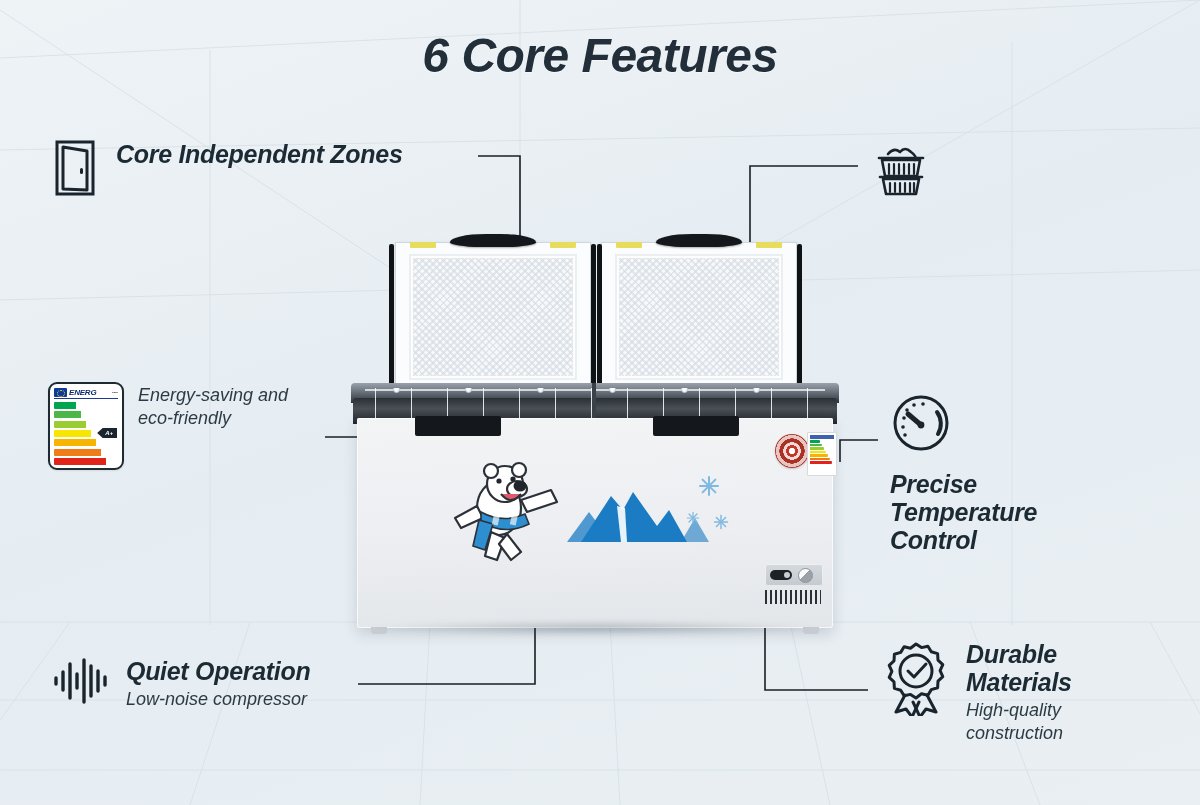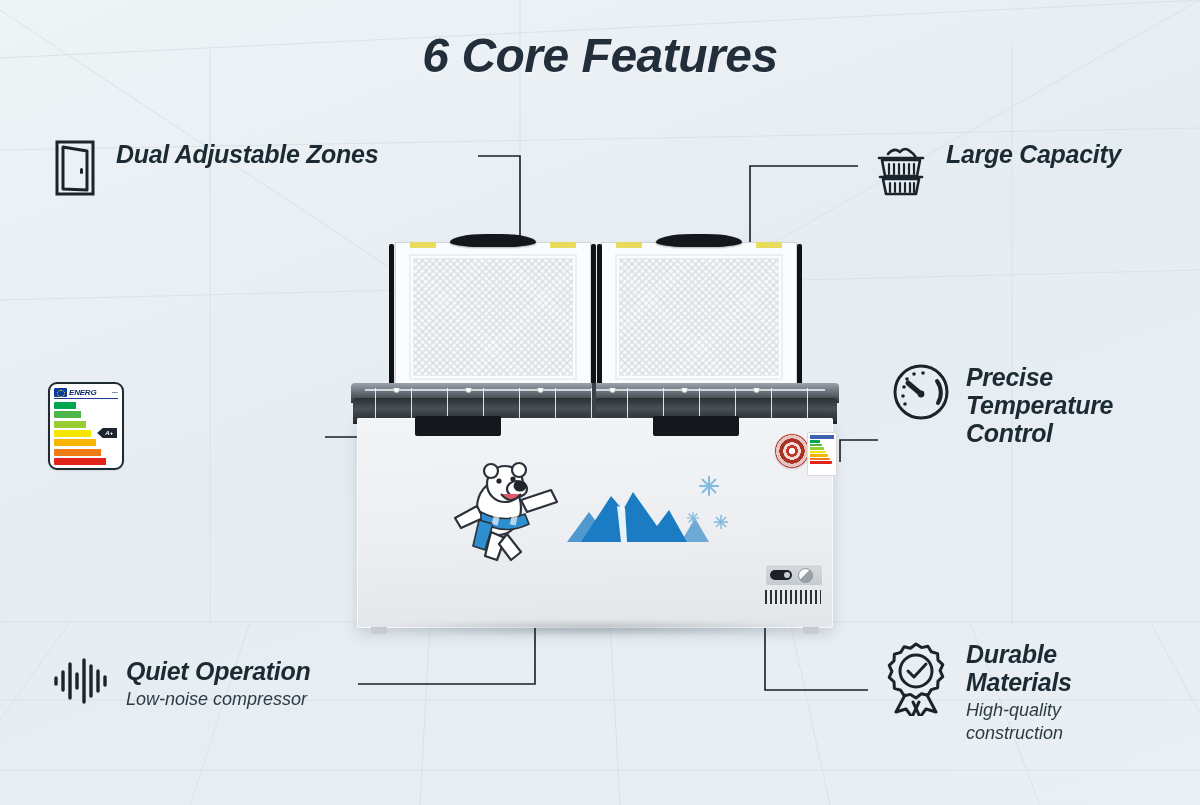--- a/index.html
+++ b/index.html
@@ -41,21 +41,21 @@
   }
   .feature p {
     font-size: 18px; color: #2c3a44; line-height: 1.28;
     white-space: pre-line; font-weight: 400;
   }
   .feature.right .txt { }
 
   #f-dual      { left: 52px;  top: 138px; }
   #f-capacity  { left: 868px; top: 138px; }
   #f-energy    { left: 48px;  top: 382px; }
-  #f-temp      { left: 890px; top: 361px; }
+  #f-temp      { left: 890px; top: 392px; flex-direction: column; }
   #f-quiet     { left: 50px;  top: 655px; }
   #f-durable   { left: 880px; top: 638px; }
 
   
   .connectors { position: absolute; inset: 0; pointer-events: none; }
   .connectors svg { width: 100%; height: 100%; display: block; }
 
   
   .energy-card {
     width: 76px; height: 88px; background: #ffffff;
@@ -379,21 +379,21 @@
 
   <div class="feature" id="f-dual">
     <span class="icon">
       <svg width="50" height="62" viewBox="0 0 50 62">
         <rect x="5" y="4" width="36" height="52" fill="none" stroke="#1a242c" stroke-width="3"></rect>
         <path d="M11 9 L35 13 L35 52 L11 51 Z" fill="none" stroke="#1a242c" stroke-width="3" stroke-linejoin="round"></path>
         <rect x="28" y="30" width="3" height="6" rx="1.5" fill="#1a242c"></rect>
       </svg>
     </span>
     <span class="txt">
-      <h3>Dual Adjustable Zones</h3>
+      <h3>Core Independent Zones</h3>
     </span>
   </div>
 
   <div class="feature right" id="f-capacity">
     <span class="icon">
       <svg width="64" height="64" viewBox="0 0 64 64">
         <g fill="none" stroke="#1a242c" stroke-width="2.6" stroke-linecap="round" stroke-linejoin="round">
           <path d="M20 16 q6 -7 12 -2 q5 -6 11 0 q6 4 4 8"></path>
           <path d="M14 22 h38 l-3 16 h-32 Z"></path>
           <path d="M11 20 h44"></path>
@@ -410,21 +410,20 @@
               <line x1="27" y1="45" x2="27" y2="54"></line>
             <line x1="32" y1="45" x2="32" y2="54"></line>
               <line x1="37" y1="45" x2="37" y2="54"></line>
             <line x1="42" y1="45" x2="42" y2="54"></line>
               <line x1="46" y1="45" x2="46" y2="54"></line>
           </g>
         </g>
       </svg>
     </span>
     <span class="txt">
-      <h3>Large Capacity</h3>
     </span>
   </div>
 
   <div class="feature" id="f-energy">
     <span class="icon">
       <div class="energy-card">
         <div class="energy-head">
           <span class="eu-flag"></span>
           <span class="energ-word">ENERG</span>
           <span class="energ-sub">▪▪▪▪</span>
@@ -449,20 +448,22 @@
               <i style="width:74%; background:#f07c18; border-color:#f07c18"></i>
             </div>
           <div class="bar">
               <i style="width:82%; background:#e2231a; border-color:#e2231a"></i>
             </div>
           <span class="aplus-tag">A+</span>
         </div>
       </div>
     </span>
     <span class="txt">
+      <p>Energy-saving and
+eco-friendly</p>
     </span>
   </div>
 
   <div class="feature right" id="f-temp">
     <span class="icon">
       <svg width="62" height="62" viewBox="0 0 62 62">
         <circle cx="31" cy="31" r="26" fill="none" stroke="#1a242c" stroke-width="3"></circle>
         <path d="M47 20 a20 20 0 0 1 1 22" fill="none" stroke="#1a242c" stroke-width="4" stroke-linecap="round"></path>
         <path d="M31 33 L18 22" stroke="#1a242c" stroke-width="5" stroke-linecap="round"></path>
         <circle cx="31" cy="33" r="3.4" fill="#1a242c"></circle>

